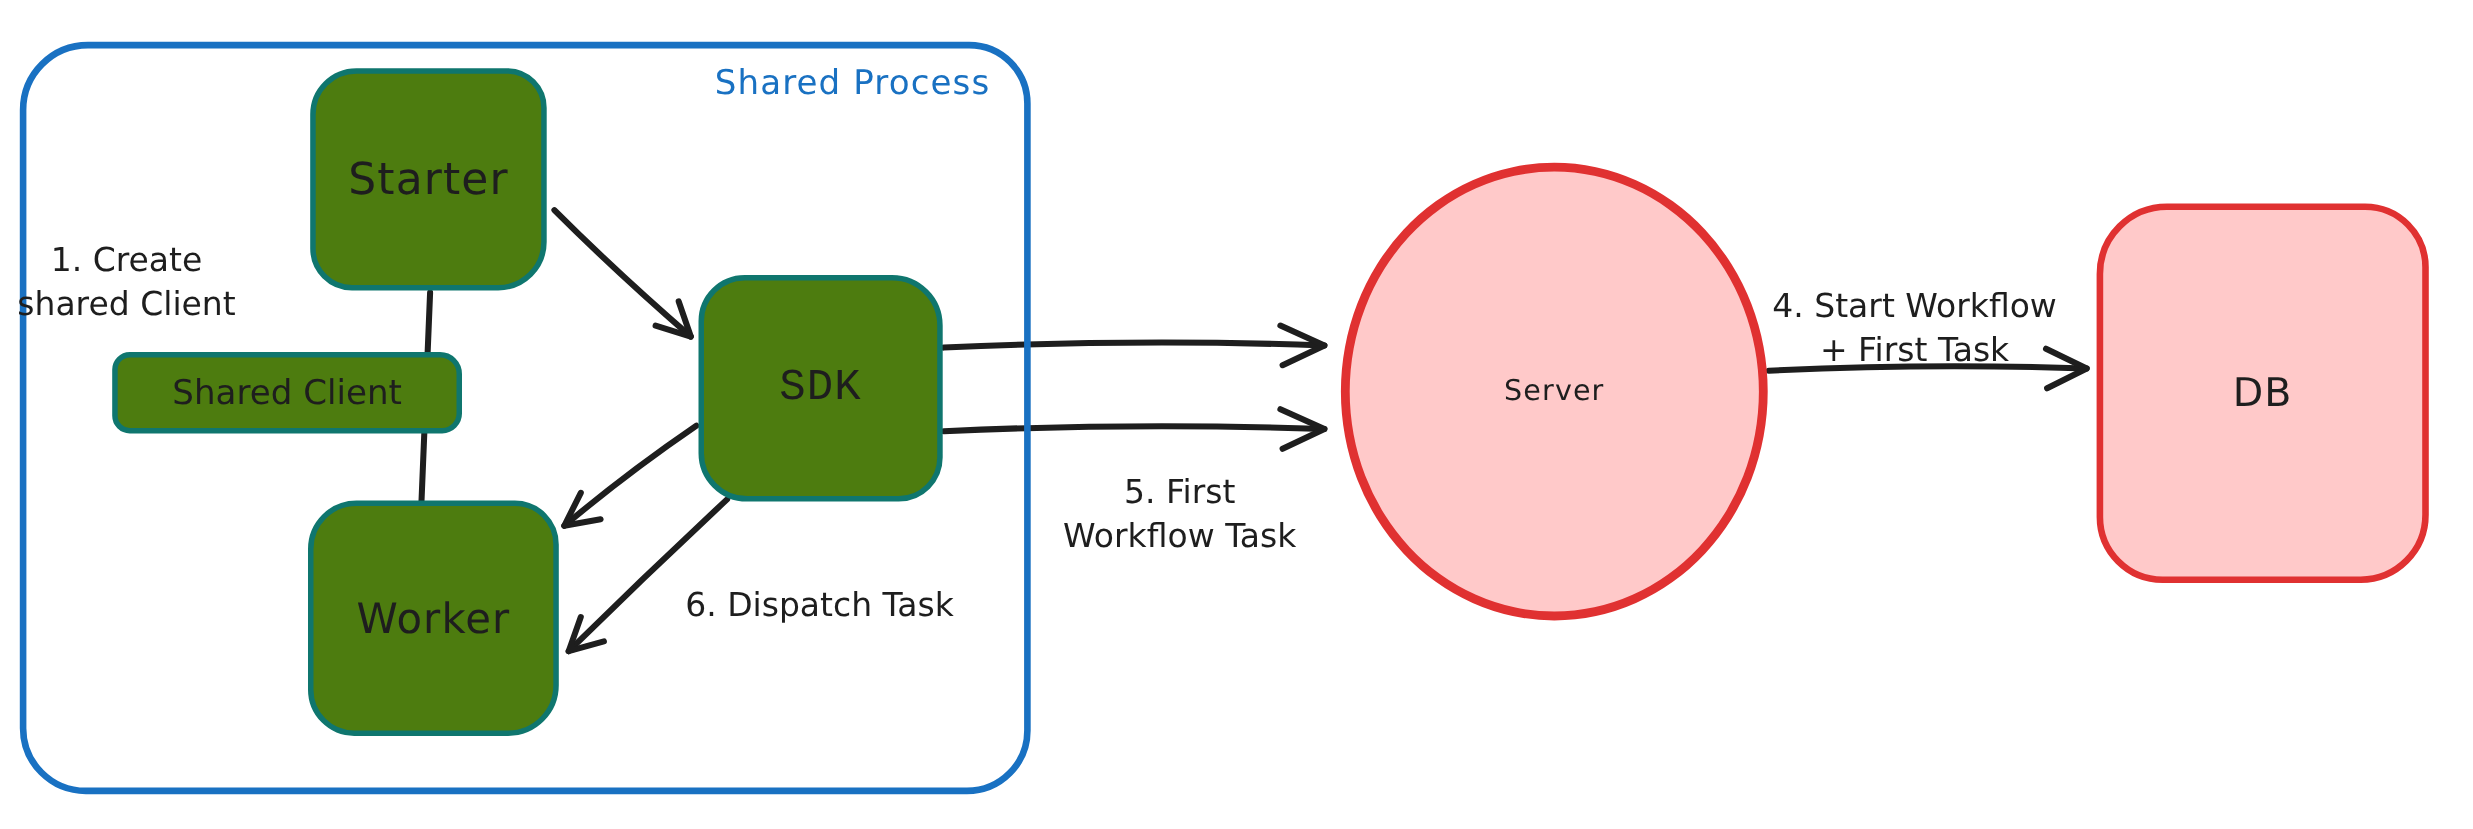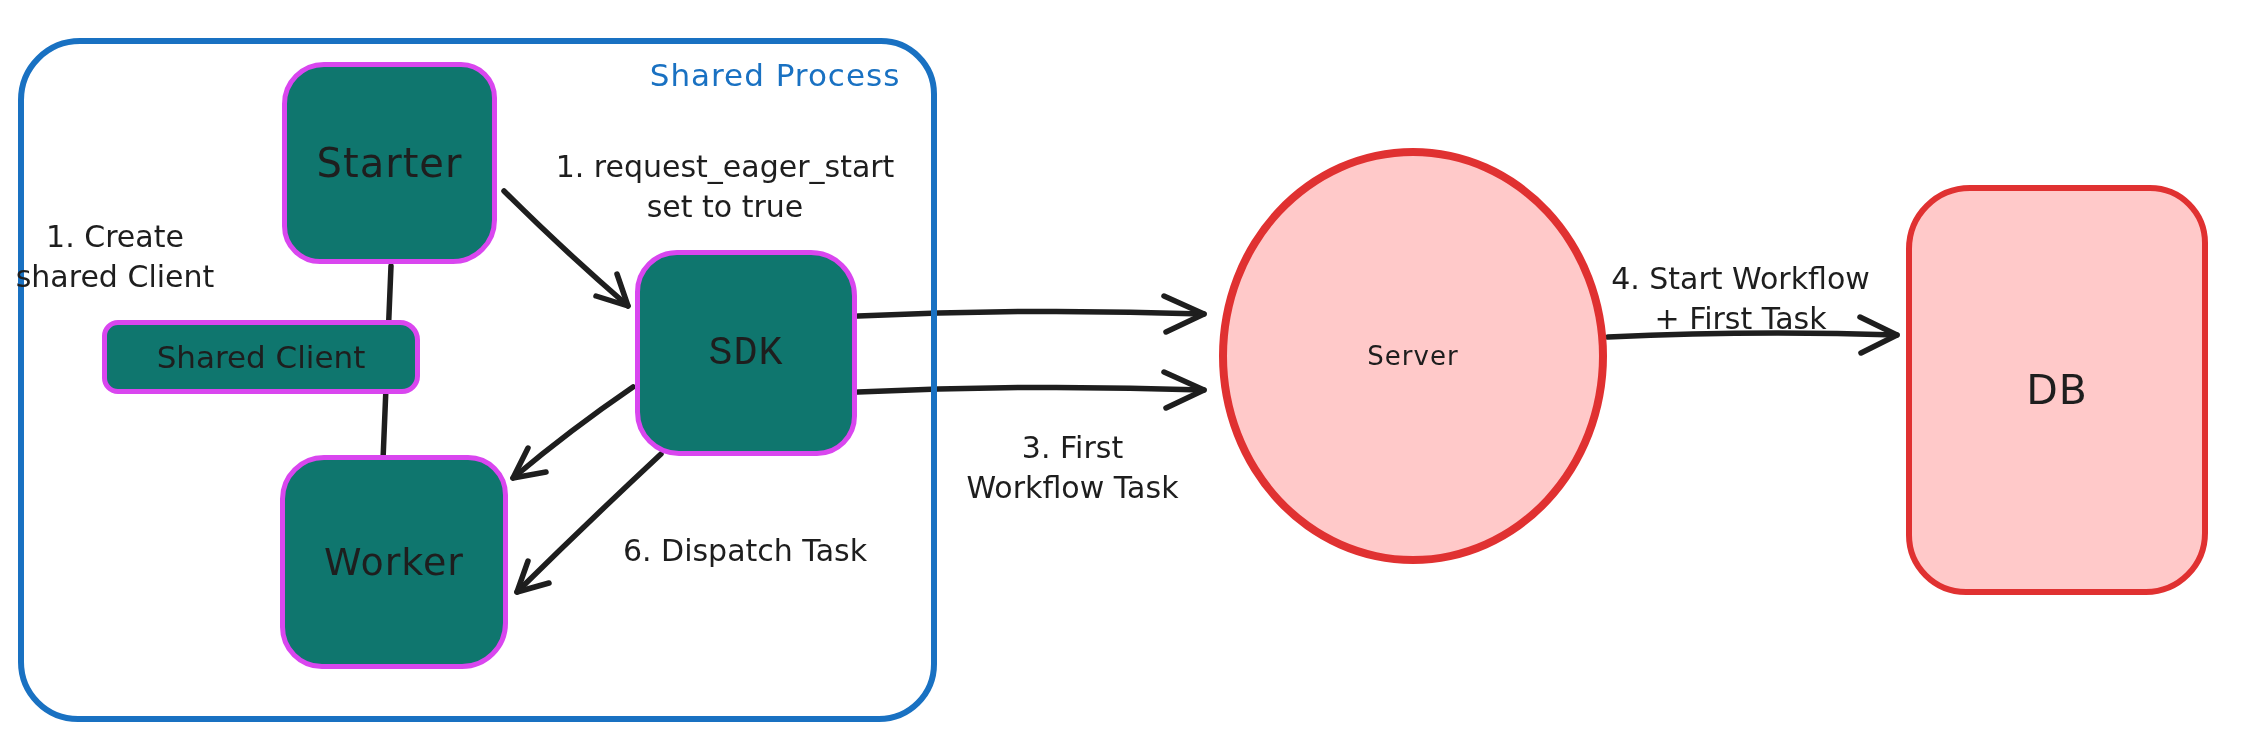--- a/index.html
+++ b/index.html
@@ -25,22 +25,22 @@
   
   .node {
     position: absolute;
     box-sizing: border-box;
     display: flex;
     align-items: center;
     justify-content: center;
     text-align: center;
   }
   .blue-box {
-    background: #0f766e;
-    border: 5px solid #d946ef;
+    background: #4d7c0f;
+    border: 5px solid #0f766e;
   }
   .red-shape {
     background: #ffc9c9;
     border: 6px solid #e03131;
   }
   .container-box {
     position: absolute;
     box-sizing: border-box;
     background: transparent;
     border: 6px solid #1971c2;
@@ -89,23 +89,23 @@
   #server {
     left: 1219px; top: 148px;
     width: 388px; height: 416px;
     border-radius: 50%;
     border-width: 8px;
     font-size: 26px;
     letter-spacing: 1px;
   }
   #db {
     left: 1906px; top: 185px;
-    width: 302px; height: 410px;
+    width: 302px; height: 345px;
     border-radius: 64px 58px 62px 60px;
-    font-size: 41px;
+    font-size: 36px;
     letter-spacing: 1px;
   }
   
   .annotation {
     position: absolute;
     text-align: center;
     white-space: pre-line;
     font-size: 30px;
     line-height: 40px;
     color: #1e1e1e;
@@ -189,26 +189,24 @@
     <span>Server</span>
   </div>
 
   <div class="node red-shape" id="db">
     <span>DB</span>
   </div>
 
   <div class="annotation" id="ann-step1-create">1. Create
 shared Client</div>
 
-  <div class="annotation" id="ann-step1-request">1. request_eager_start
-set to true</div>
 
 
 
   <div class="annotation" id="ann-step4-start">4. Start Workflow
 + First Task</div>
 
-  <div class="annotation" id="ann-step5-first">3. First
+  <div class="annotation" id="ann-step5-first">5. First
 Workflow Task</div>
 
   <div class="annotation" id="ann-step6-dispatch">6. Dispatch Task</div>
 
 </div>
 
 </body></html>

